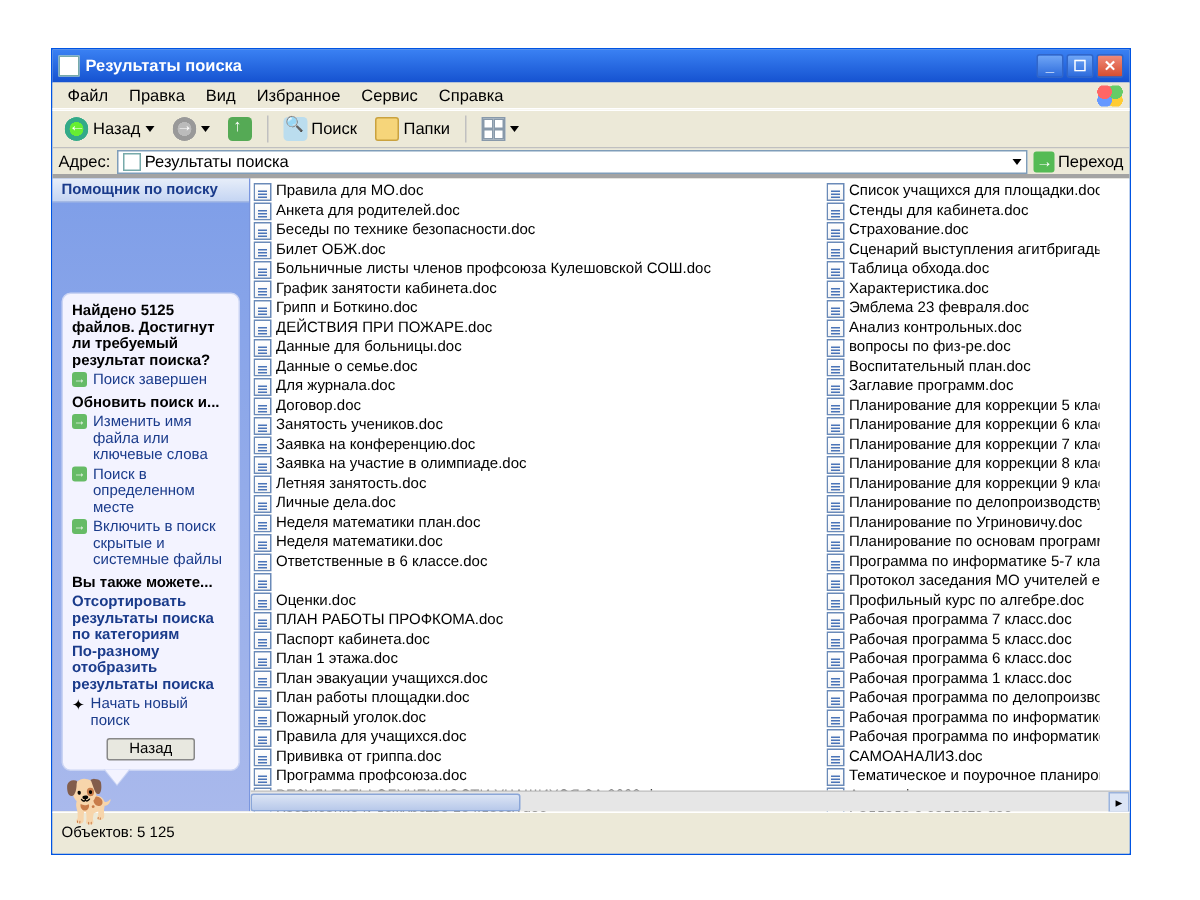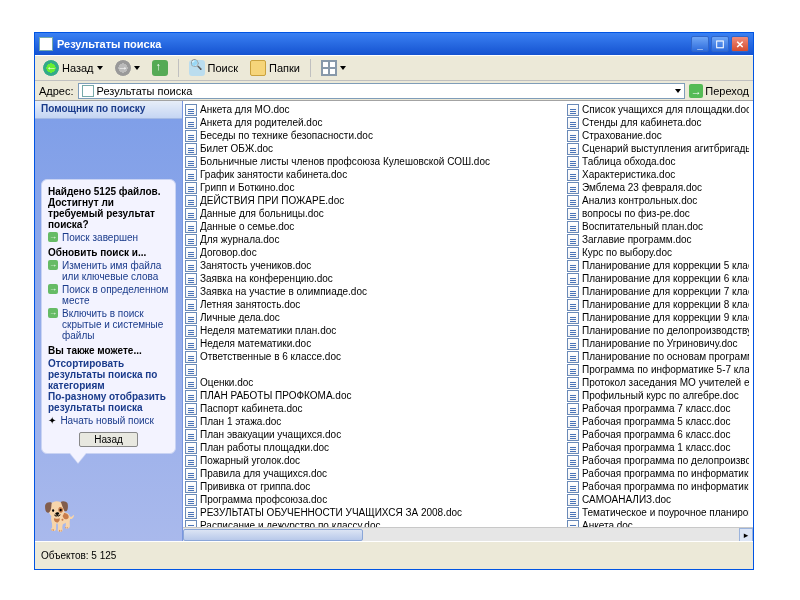--- a/index.html
+++ b/index.html
@@ -34,28 +34,28 @@
   .ico-up { background:#5a5; border-radius:3px; position:relative;}
   .ico-up::after{content:"↑";position:absolute;left:4px;top:0;color:#fff;}
   .ico-search{ background:#bde; border-radius:3px; position:relative;}
   .ico-search::after{content:"🔍";position:absolute;left:2px;top:-1px;font-size:10px;}
   .ico-folders{ background:#f6d57a; border:1px solid #caa23e; border-radius:2px;}
   .ico-views{ background:#fff; border:1px solid #89a; display:grid; grid-template-columns:1fr 1fr; grid-template-rows:1fr 1fr;}
   .ico-views div{border:0.5px solid #89a;}
   .sep { width:1px; height:18px; background:#c0c0c0; margin:0 2px; }
   .dropdown { width:0;height:0;border-left:3px solid transparent;border-right:3px solid transparent;border-top:4px solid #000; }
   .addrbar { height:20px; background:#ece9d8; display:flex; align-items:center; padding:0 4px; gap:4px;
-             border-bottom:1px solid #a3a3a3; }
+             border-bottom:3px solid #a3a3a3; }
   .addrbar .field { flex:1; height:16px; background:#fff; border:1px solid #7f9db9; display:flex; align-items:center;
                     padding:0 3px; gap:3px; }
   .addrbar .field .aicon { width:12px; height:12px; background:#fff; border:1px solid #7aa; }
   .go { display:flex; align-items:center; gap:2px; }
   .go-arrow { width:14px; height:14px; background:#5b5; border-radius:2px; color:#fff; text-align:center; line-height:14px; }
   .body { flex:1; display:flex; min-height:0; }
-  .sidebar { width:148px; background:linear-gradient(#7e9ee8,#a9b9ec); border-right:1px solid #7a96df;
+  .sidebar { width:132px; background:linear-gradient(#7e9ee8,#a9b9ec); border-right:1px solid #7a96df;
              display:flex; flex-direction:column; font-size:10px; }
   .sidehead { height:18px; background:linear-gradient(#e7eef9,#c5d5f3); border-bottom:1px solid #a4b9e4;
               padding:2px 6px; font-weight:bold; color:#1a3b8b; }
   .balloon { margin:60px 6px 4px; background:#f3f3ff; border:1px solid #c9d3f3; border-radius:6px;
              padding:6px; color:#000; position:relative; }
   .balloon h4 { margin:0 0 2px; font-size:10px; font-weight:bold; }
   .balloon .row { display:flex; gap:4px; align-items:flex-start; margin-top:2px; }
   .barrow { width:10px; height:10px; background:#6b6; border-radius:2px; color:#fff; text-align:center;
             line-height:10px; font-size:8px; flex-shrink:0; }
   .balloon a { color:#1a3b8b; text-decoration:none; }
@@ -91,20 +91,29 @@
 <div class="window">
 
   <div class="titlebar">
     <span class="icon"></span>
     <span class="title">Результаты поиска</span>
     <span class="tbtn tb-min">_</span>
     <span class="tbtn tb-max">☐</span>
     <span class="tbtn tb-close">✕</span>
   </div>
 
+  <div class="menubar">
+    <span>Файл</span>
+    <span>Правка</span>
+    <span>Вид</span>
+    <span>Избранное</span>
+    <span>Сервис</span>
+    <span>Справка</span>
+    <span class="xp-logo"></span>
+  </div>
 
   <div class="toolbar">
     <div class="tbutton">
       <span class="ico ico-back"></span>
       <span>Назад</span>
       <span class="dropdown"></span>
     </div>
     <div class="tbutton">
       <span class="ico ico-fwd"></span>
       <span class="dropdown"></span>
@@ -180,21 +189,21 @@
             <div class="tail"></div>
       </div>
       <div class="dog">🐕</div>
     </div>
 
     <div class="content">
       <div class="cols">
         <div class="col" id="col1">
               <div class="fitem">
                 <span class="docicon"></span>
-                <span>Анкета для МО.doc</span>
+                <span>Правила для МО.doc</span>
               </div>
               <div class="fitem">
                 <span class="docicon"></span>
                 <span>Анкета для родителей.doc</span>
               </div>
               <div class="fitem">
                 <span class="docicon"></span>
                 <span>Беседы по технике безопасности.doc</span>
               </div>
               <div class="fitem">
@@ -358,24 +367,20 @@
                 <span class="docicon"></span>
                 <span>вопросы по физ-ре.doc</span>
               </div>
               <div class="fitem">
                 <span class="docicon"></span>
                 <span>Воспитательный план.doc</span>
               </div>
               <div class="fitem">
                 <span class="docicon"></span>
                 <span>Заглавие программ.doc</span>
-              </div>
-              <div class="fitem">
-                <span class="docicon"></span>
-                <span>Курс по выбору.doc</span>
               </div>
               <div class="fitem">
                 <span class="docicon"></span>
                 <span>Планирование для коррекции 5 класс.doc</span>
               </div>
               <div class="fitem">
                 <span class="docicon"></span>
                 <span>Планирование для коррекции 6 класс.doc</span>
               </div>
               <div class="fitem">

